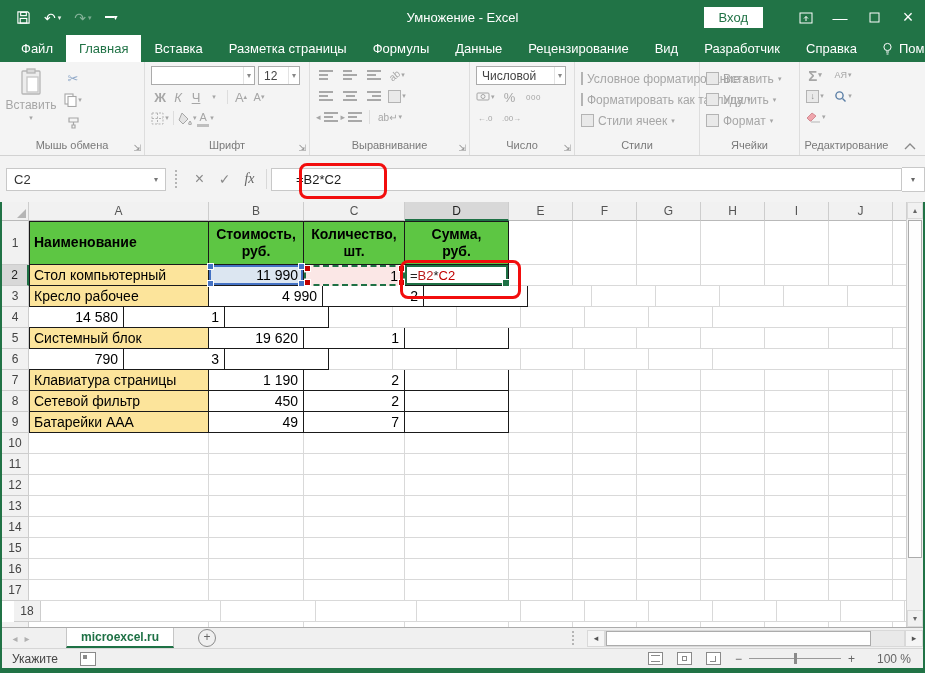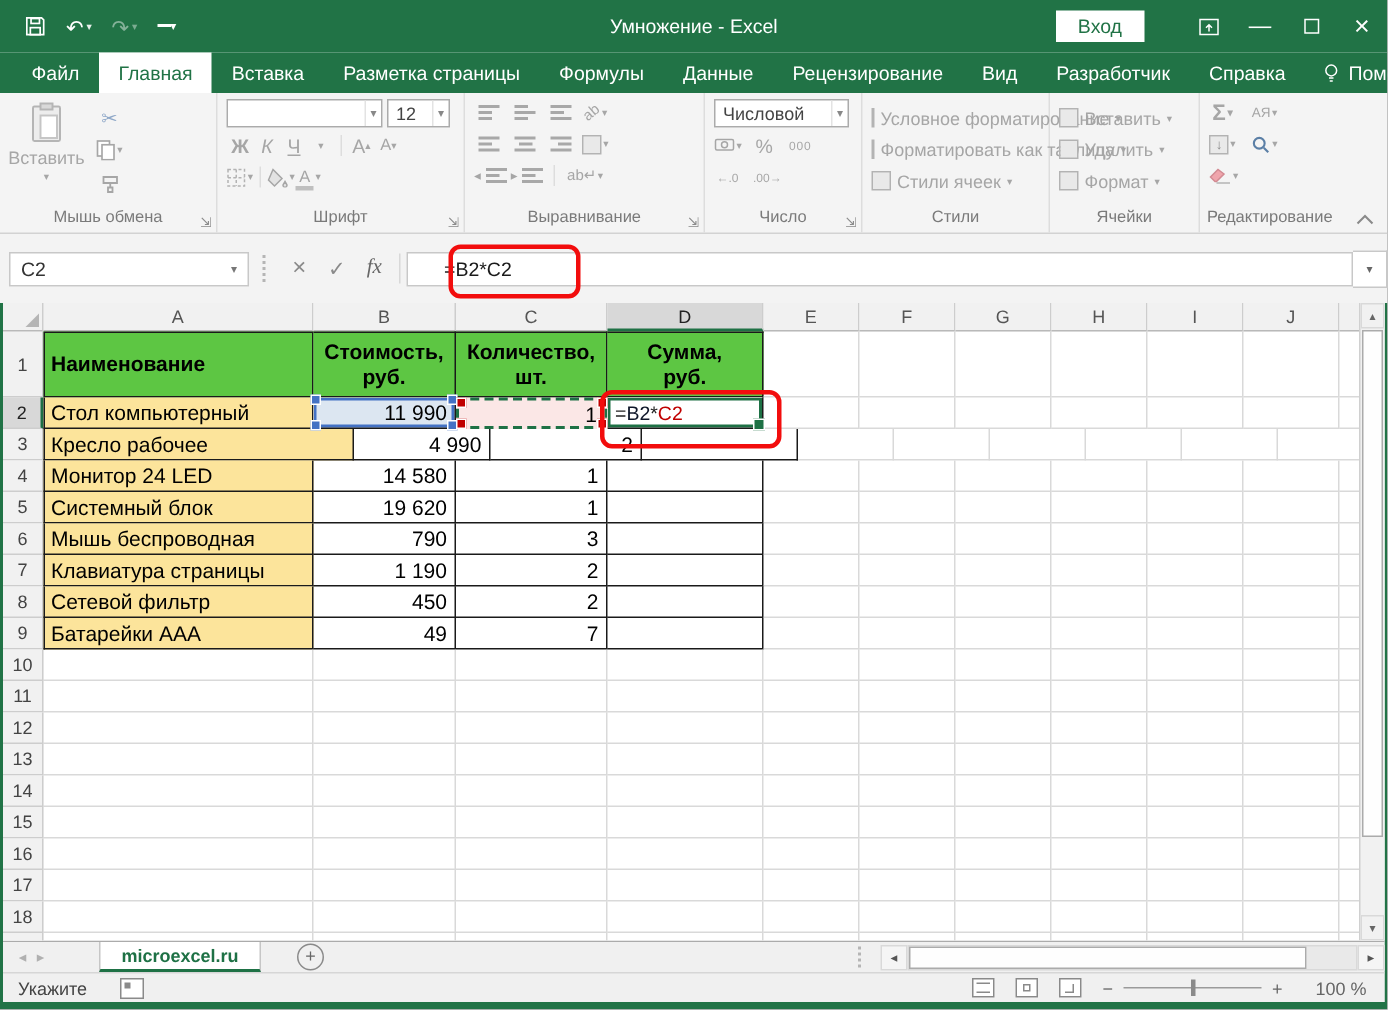--- a/index.html
+++ b/index.html
@@ -81,21 +81,21 @@
   .tb{border-right:1px solid #1a1a1a;border-bottom:1px solid #1a1a1a;}
   .tbt{border-top:1px solid #1a1a1a;}
   .tbl{border-left:1px solid #1a1a1a;}
   .thg{background:#5DC643;font-weight:bold;white-space:pre-line;line-height:1.25;justify-content:center;text-align:center;}
   .thg.left{justify-content:flex-start;text-align:left;padding-left:4px;}
   .ncell{background:#FCE49B;padding-left:4px;}
   .num{justify-content:flex-end;padding-right:5px;}
   .b2{background:#DCE6F1;box-shadow:inset 0 0 0 2px #4472C4;}
   .c2{background:#FBE7E6;border:2px dashed #1E7145 !important;}
   .d2{background:#fff;box-shadow:inset 0 0 0 2px #1E7145;justify-content:flex-start;padding-left:5px;font-size:13px;}
-  .f-ref1{color:#0f172a;}.f-ref2{color:#C00000;}.f-eq,.f-op{color:#222;}
+  .f-ref1{color:#b91c1c;}.f-ref2{color:#C00000;}.f-eq,.f-op{color:#222;}
   .hd{position:absolute;width:5px;height:5px;z-index:6;}
   .hb{background:#4472C4;border:1px solid #fff;}
   .hr{background:#C00000;border:1px solid #fff;}
   .h-tl{left:-2px;top:-2px;}.h-tr{right:-2px;top:-2px;}.h-bl{left:-2px;bottom:-2px;}.h-br{right:-2px;bottom:-2px;}
   .hg{position:absolute;right:-2px;bottom:-2px;width:6px;height:6px;background:#1E7145;border:1px solid #fff;z-index:6;}
   .ann-d2{left:398px;top:58px;width:115px;height:33px;}
   .vscroll{position:absolute;top:0;right:0;bottom:0;width:17px;background:#F1F1F1;border-left:1px solid #D0D0D0;box-sizing:border-box;z-index:20;}
   .varrow{height:17px;display:flex;align-items:center;justify-content:center;font-size:8px;color:#666;background:#F1F1F1;border:1px solid #D9D9D9;box-sizing:border-box;}
   .varrow.btm{position:absolute;bottom:0;left:0;right:0;}
   .vthumb{position:absolute;top:18px;left:1px;right:1px;height:338px;background:#FEFEFE;border:1px solid #ABABAB;box-sizing:border-box;}
@@ -542,35 +542,34 @@
             <div class="cell" style="width: 64px;"></div>
             <div class="cell" style="width: 64px;"></div>
             <div class="cell" style="width: 64px;"></div>
             <div class="cell" style="width: 64px;"></div>
             <div class="cell" style="width: 64px;"></div>
             <div class="cell" style="width: 64px;"></div>
             <div class="cell fill"></div>
           </div>
           <div class="grow" style="height: 21px;">
             <div class="rn">3</div>
-            <div class="cell tb tbl ncell" style="width: 207px;">Кресло рабочее</div>
-            <div class="cell tb num" style="width: 91px;">4 990</div>
+            <div class="cell tb tbl ncell" style="width: 180px;">Кресло рабочее</div>
+            <div class="cell tb num" style="width: 114px;">4 990</div>
             <div class="cell tb num" style="width: 101px;">2</div>
             <div class="cell tb" style="width: 104px;"></div>
             <div class="cell" style="width: 64px;"></div>
             <div class="cell" style="width: 64px;"></div>
             <div class="cell" style="width: 64px;"></div>
             <div class="cell" style="width: 64px;"></div>
             <div class="cell" style="width: 64px;"></div>
             <div class="cell" style="width: 64px;"></div>
             <div class="cell fill"></div>
           </div>
           <div class="grow" style="height: 21px;">
             <div class="rn">4</div>
-            <div class="cell tb tbl ncell" style="width: 180px;">Монитор 24 LED</div>
             <div class="cell tb num" style="width: 95px;">14 580</div>
             <div class="cell tb num" style="width: 101px;">1</div>
             <div class="cell tb" style="width: 104px;"></div>
             <div class="cell" style="width: 64px;"></div>
             <div class="cell" style="width: 64px;"></div>
             <div class="cell" style="width: 64px;"></div>
             <div class="cell" style="width: 64px;"></div>
             <div class="cell" style="width: 64px;"></div>
             <div class="cell" style="width: 64px;"></div>
             <div class="cell fill"></div>
@@ -584,21 +583,20 @@
             <div class="cell" style="width: 64px;"></div>
             <div class="cell" style="width: 64px;"></div>
             <div class="cell" style="width: 64px;"></div>
             <div class="cell" style="width: 64px;"></div>
             <div class="cell" style="width: 64px;"></div>
             <div class="cell" style="width: 64px;"></div>
             <div class="cell fill"></div>
           </div>
           <div class="grow" style="height: 21px;">
             <div class="rn">6</div>
-            <div class="cell tb tbl ncell" style="width: 180px;">Мышь беспроводная</div>
             <div class="cell tb num" style="width: 95px;">790</div>
             <div class="cell tb num" style="width: 101px;">3</div>
             <div class="cell tb" style="width: 104px;"></div>
             <div class="cell" style="width: 64px;"></div>
             <div class="cell" style="width: 64px;"></div>
             <div class="cell" style="width: 64px;"></div>
             <div class="cell" style="width: 64px;"></div>
             <div class="cell" style="width: 64px;"></div>
             <div class="cell" style="width: 64px;"></div>
             <div class="cell fill"></div>
@@ -750,21 +748,21 @@
             <div class="cell" style="width: 101px;"></div>
             <div class="cell" style="width: 104px;"></div>
             <div class="cell" style="width: 64px;"></div>
             <div class="cell" style="width: 64px;"></div>
             <div class="cell" style="width: 64px;"></div>
             <div class="cell" style="width: 64px;"></div>
             <div class="cell" style="width: 64px;"></div>
             <div class="cell" style="width: 64px;"></div>
             <div class="cell fill"></div>
           </div>
-          <div class="grow" style="height: 21px;">
+          <div class="grow" style="height: 21px; margin-left: 12px;">
             <div class="rn">18</div>
             <div class="cell" style="width: 180px;"></div>
             <div class="cell" style="width: 95px;"></div>
             <div class="cell" style="width: 101px;"></div>
             <div class="cell" style="width: 104px;"></div>
             <div class="cell" style="width: 64px;"></div>
             <div class="cell" style="width: 64px;"></div>
             <div class="cell" style="width: 64px;"></div>
             <div class="cell" style="width: 64px;"></div>
             <div class="cell" style="width: 64px;"></div>

